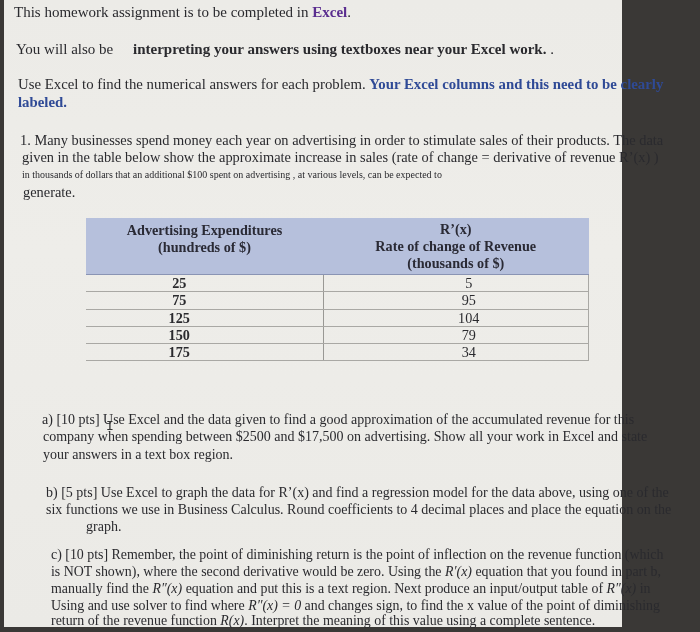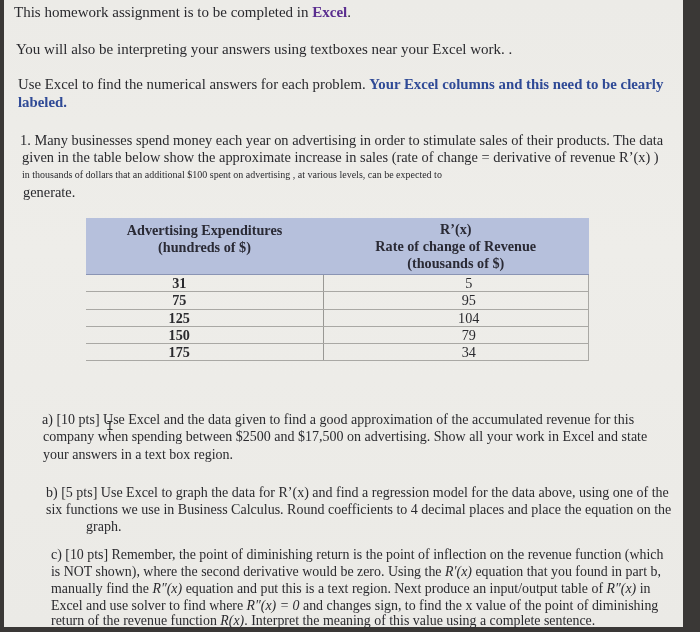--- a/index.html
+++ b/index.html
@@ -12,32 +12,32 @@
     overflow: hidden;
     background: #3a3836;
     position: relative;
     font-family: "Liberation Serif", "DejaVu Serif", serif;
     color: #2a2a2e;
   }
   .page {
     position: absolute;
     left: 4px;
     top: 0;
-    width: 679px;
+    width: 618px;
     height: 627px;
     background: linear-gradient(180deg, #ecebe7 0%, #eeede9 40%, #ebeae6 100%);
   }
   .p {
     position: absolute;
     font-size: 14.6px;
     line-height: 17.5px;
     margin: 0;
     white-space: nowrap;
   }
-  .bold { font-weight: normal; }
+  .bold { font-weight: bold; margin-left: 16px; }
   .purple { color: #5a2d8f; font-weight: bold; }
   .blue { color: #2f4a96; font-weight: bold; }
   .italic { font-style: italic; }
 
   
   .tbl {
     position: absolute;
     left: 82px;
     top: 218px;
     width: 503px;
@@ -127,21 +127,21 @@
         </th>
         <th>
           <div>R’(x)</div>
           <div>Rate of change of Revenue</div>
           <div>(thousands of $)</div>
         </th>
       </tr>
     </thead>
     <tbody>
       <tr>
-        <td class="left">31</td>
+        <td class="left">25</td>
         <td class="right">5</td>
       </tr>
       <tr>
         <td class="left">75</td>
         <td class="right">95</td>
       </tr>
       <tr>
         <td class="left">125</td>
         <td class="right">104</td>
       </tr>
@@ -171,20 +171,20 @@
 
   <div>
     <p class="p" style="left:47px; top:546px; font-size:13.9px;">c) [10 pts] Remember, the point of diminishing return is the point of inflection on the revenue function (which</p>
     <p class="p" style="left:47px; top:563px; font-size:13.9px;">
       <span>is NOT shown), where the second derivative would be zero. Using the </span><span class="italic">R′(x)</span><span> equation that you found in part b,</span>
     </p>
     <p class="p" style="left:47px; top:580px; font-size:13.9px;">
       <span>manually find the </span><span class="italic">R″(x)</span><span> equation and put this is a text region.  Next produce an input/output table of </span><span class="italic">R″(x)</span><span>  in</span>
     </p>
     <p class="p" style="left:47px; top:597px; font-size:13.9px;">
-      <span>Excel and use solver to find where </span><span class="italic">R″(x) = 0</span><span> and changes sign, to find the x value of the point of diminishing</span>
+      <span>Using and use solver to find where </span><span class="italic">R″(x) = 0</span><span> and changes sign, to find the x value of the point of diminishing</span>
     </p>
     <p class="p" style="left:47px; top:612px; font-size:13.9px;">
       <span>return of the revenue function </span><span class="italic">R(x)</span><span>.  Interpret the meaning of this value using a complete sentence.</span>
     </p>
   </div>
 
 </div>
 
 </body></html>

